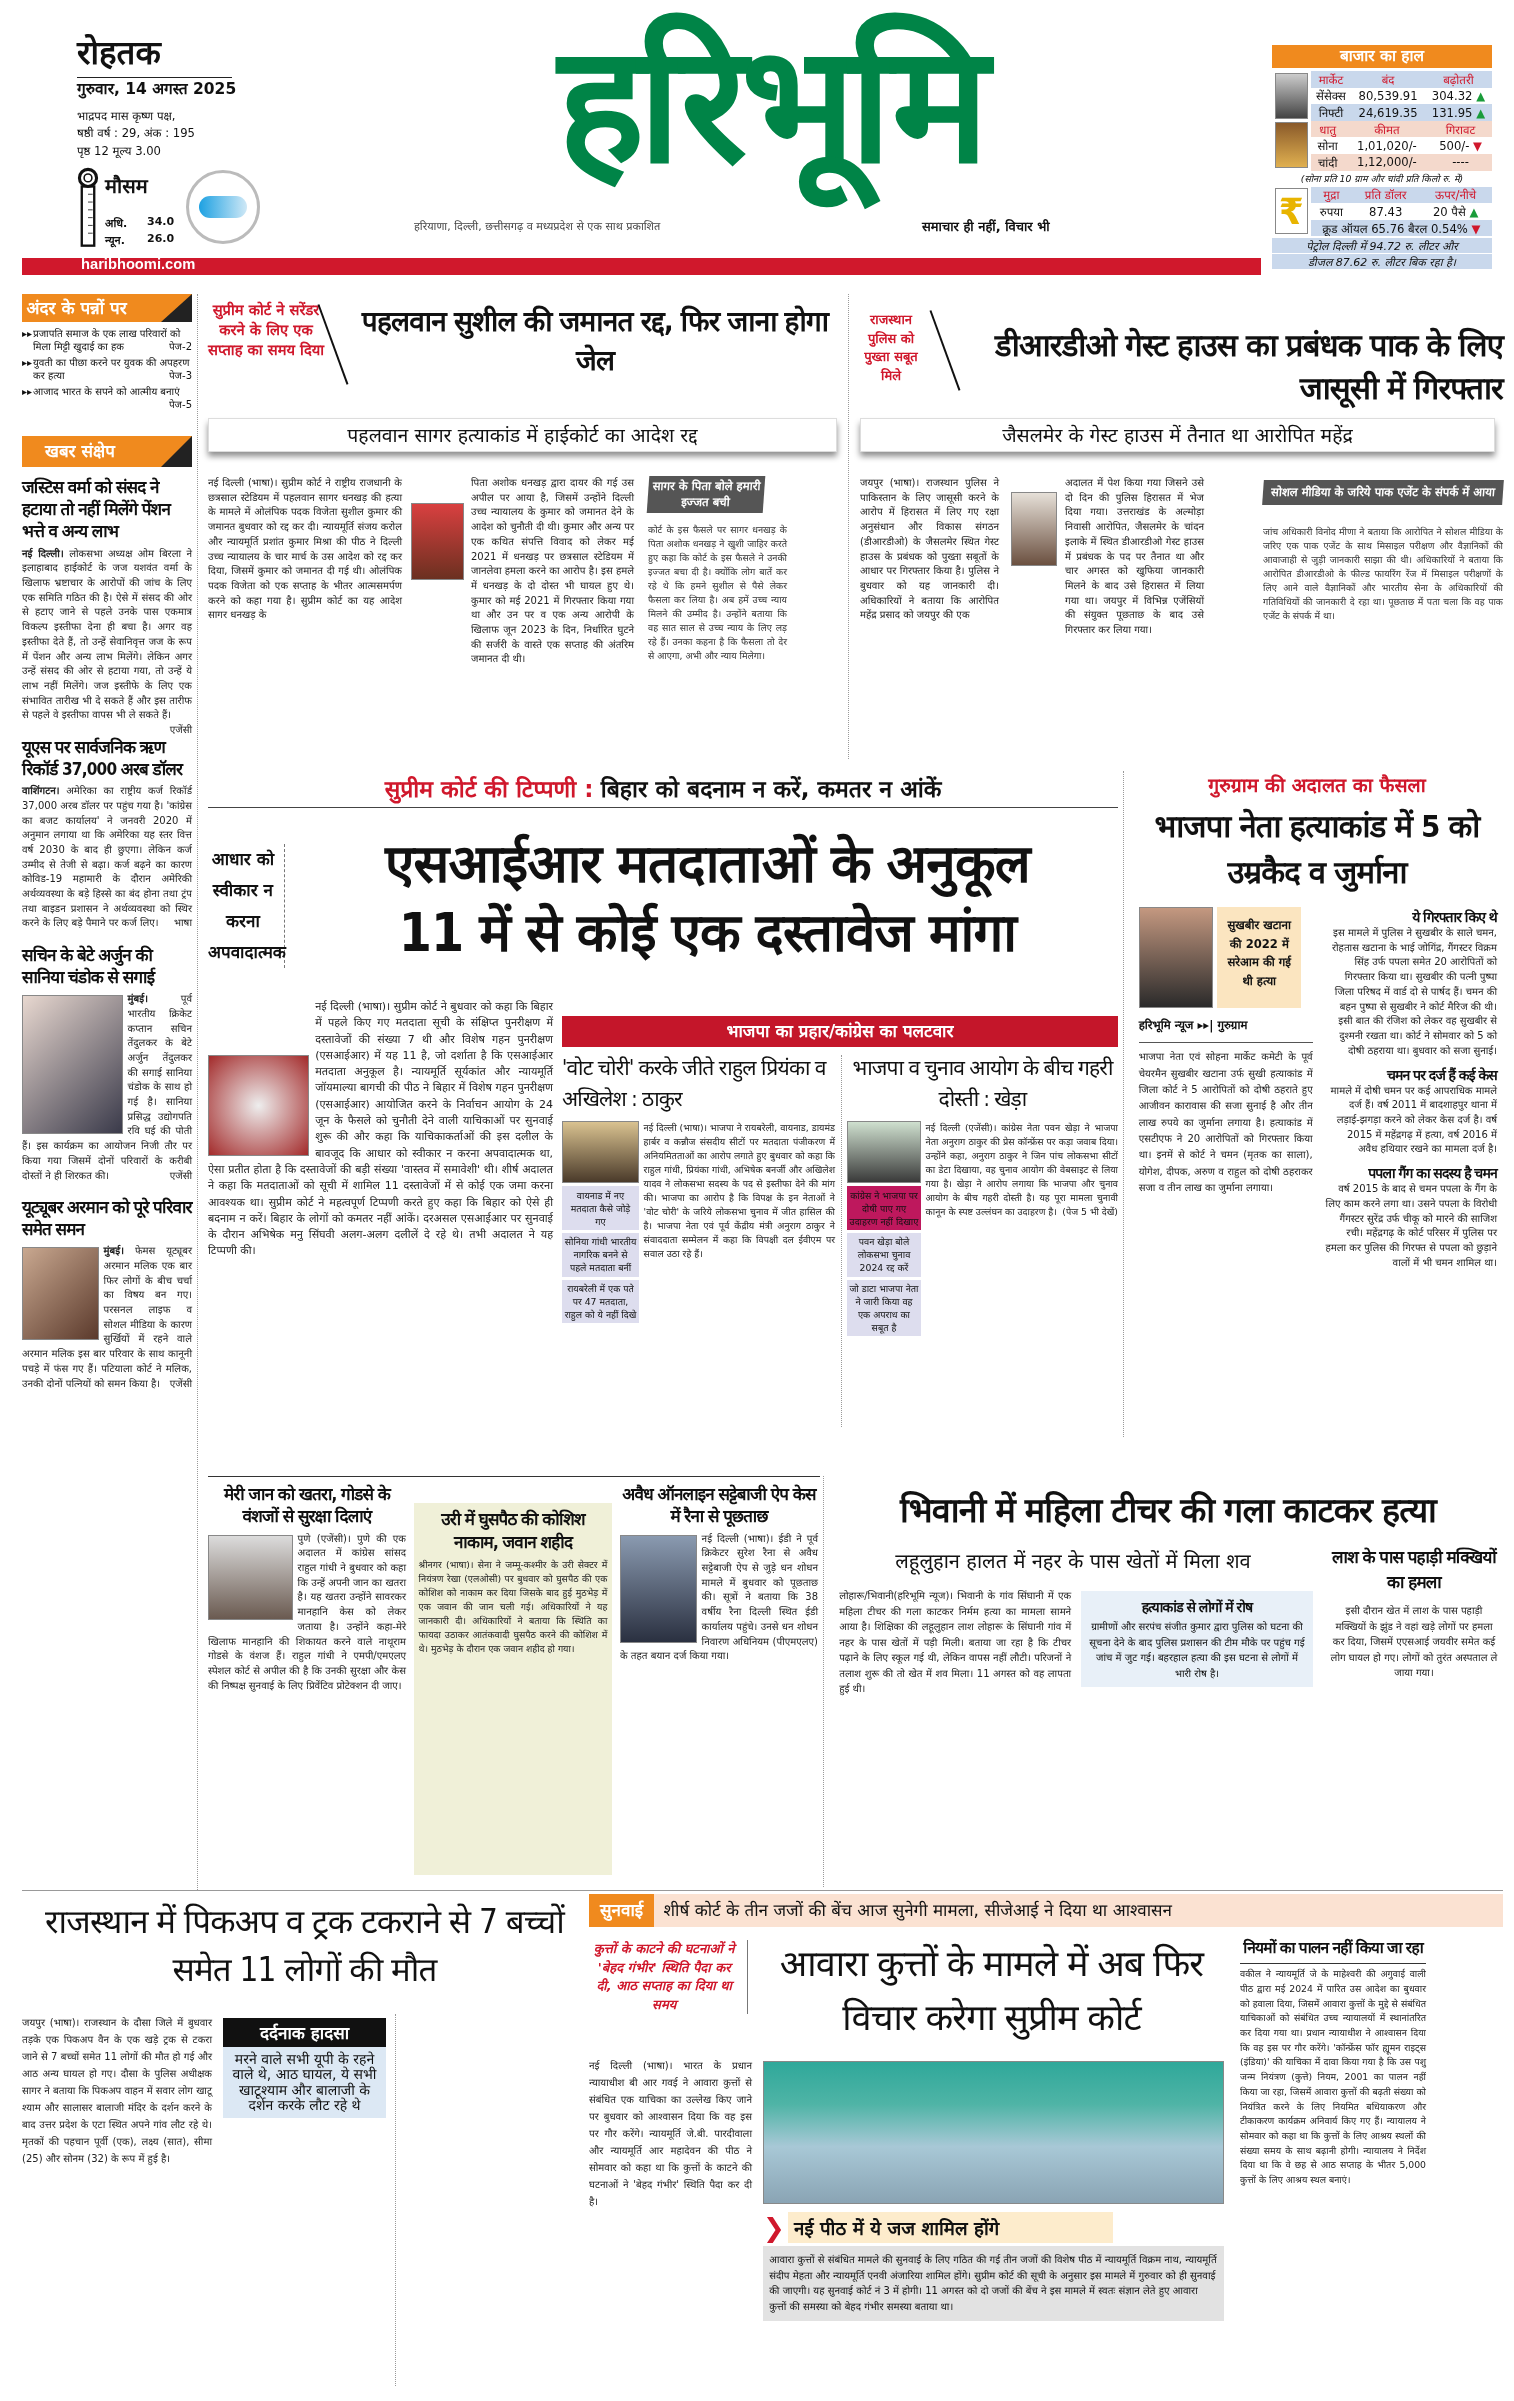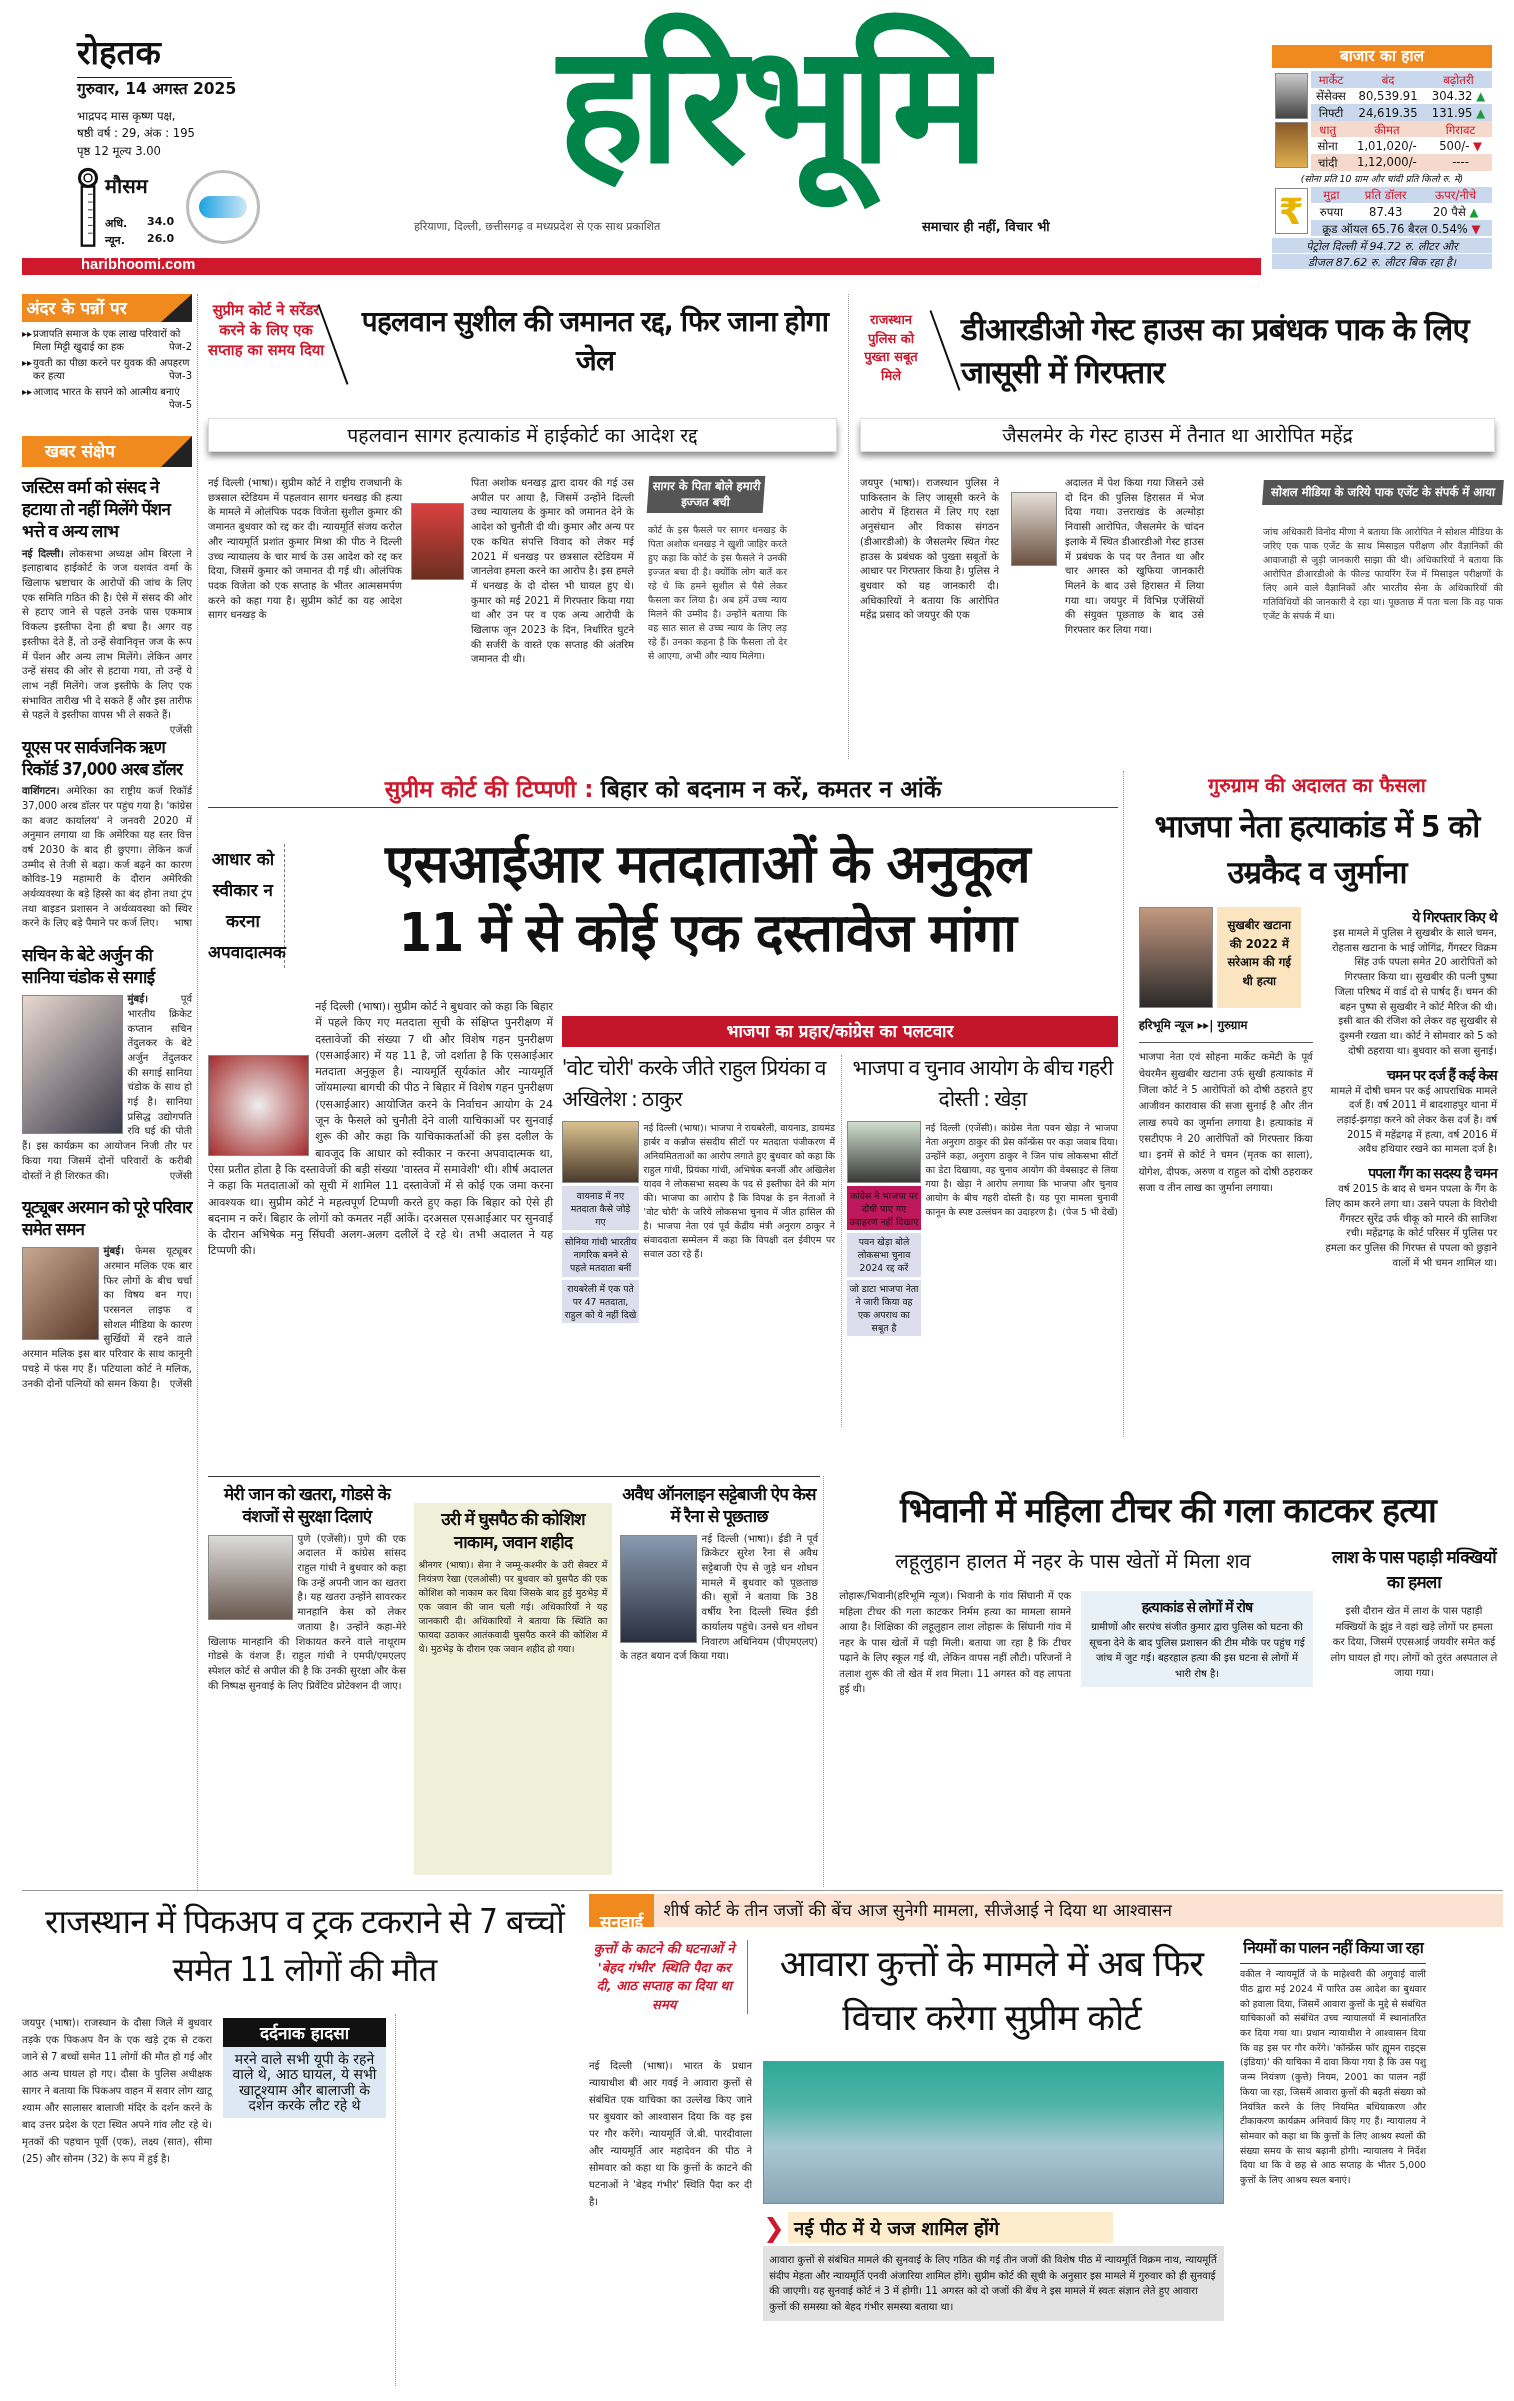--- a/index.html
+++ b/index.html
@@ -179,21 +179,21 @@
   <div class="abs photo" style="left:203px;top:209px;width:53px;height:77px;background:linear-gradient(180deg,#d94040,#6b3020)"></div>
   <div class="abs body" style="left:263px;top:182px;width:163px;font-size:10px;line-height:14.7px"><span>पिता अशोक धनखड़ द्वारा दायर की गई उस अपील पर आया है, जिसमें उन्होंने दिल्ली उच्च न्यायालय के कुमार को जमानत देने के आदेश को चुनौती दी थी। कुमार और अन्य पर एक कथित संपत्ति विवाद को लेकर मई 2021 में धनखड़ पर छत्रसाल स्टेडियम में जानलेवा हमला करने का आरोप है। इस हमले में धनखड़ के दो दोस्त भी घायल हुए थे। कुमार को मई 2021 में गिरफ्तार किया गया था और उन पर व एक अन्य आरोपी के खिलाफ जून 2023 के दिन, निर्धारित घुटने की सर्जरी के वास्ते एक सप्ताह की अंतरिम जमानत दी थी।</span></div>
   <div class="abs greytag" style="left:440px;top:182px;width:116px;font-size:11.6px;line-height:15.5px;padding:3.1px">सागर के पिता बोले हमारी इज्जत बची</div>
   <div class="abs body" style="left:440px;top:229px;width:139px;font-size:9.3px;line-height:14px;color:#333">कोर्ट के इस फैसले पर सागर धनखड़ के पिता अशोक धनखड़ ने खुशी जाहिर करते हुए कहा कि कोर्ट के इस फैसले ने उनकी इज्जत बचा दी है। क्योंकि लोग बातें कर रहे थे कि हमने सुशील से पैसे लेकर फैसला कर लिया है। अब हमें उच्च न्याय मिलने की उम्मीद है। उन्होंने बताया कि वह सात साल से उच्च न्याय के लिए लड़ रहे हैं। उनका कहना है कि फैसला तो देर से आएगा, अभी और न्याय मिलेगा।</div>
 </div>
 <div class="abs vr" style="left:848px;top:294px;height:465px"></div>
 
 <div class="abs" style="left:860px;top:294px;width:643px;height:465px">
   <div class="abs red" style="left:0;top:17px;width:62px;font-size:13px;font-weight:bold;text-align:center;line-height:18.6px">राजस्थान पुलिस को पुख्ता सबूत मिले</div>
   <div class="abs" style="left:84px;top:14px;width:1.5px;height:85px;background:#111;transform:rotate(-20deg)"></div>
-  <div class="abs hl" style="left:101px;top:14px;width:542px;font-size:31px;line-height:43px;text-align:left">डीआरडीओ गेस्ट हाउस का प्रबंधक पाक के लिए जासूसी में गिरफ्तार</div>
+  <div class="abs hl" style="left:101px;top:30px;width:542px;font-size:31px;line-height:43px;text-align:right">डीआरडीओ गेस्ट हाउस का प्रबंधक पाक के लिए जासूसी में गिरफ्तार</div>
   <div class="abs shadowbar" style="left:0;top:124px;width:635px;height:34px;font-size:19.4px;line-height:33px;text-align:center">जैसलमेर के गेस्ट हाउस में तैनात था आरोपित महेंद्र</div>
   <div class="abs body" style="left:0;top:182px;width:139px;font-size:10px;line-height:14.7px"><span>जयपुर (भाषा)। राजस्थान पुलिस ने पाकिस्तान के लिए जासूसी करने के आरोप में हिरासत में लिए गए रक्षा अनुसंधान और विकास संगठन (डीआरडीओ) के जैसलमेर स्थित गेस्ट हाउस के प्रबंधक को पुख्ता सबूतों के आधार पर गिरफ्तार किया है। पुलिस ने बुधवार को यह जानकारी दी। अधिकारियों ने बताया कि आरोपित महेंद्र प्रसाद को जयपुर की एक</span></div>
   <div class="abs photo" style="left:151px;top:198px;width:46px;height:74px;background:linear-gradient(180deg,#e6e0d8,#6b5040)"></div>
   <div class="abs body" style="left:205px;top:182px;width:139px;font-size:10px;line-height:14.7px"><span>अदालत में पेश किया गया जिसने उसे दो दिन की पुलिस हिरासत में भेज दिया गया। उत्तराखंड के अल्मोड़ा निवासी आरोपित, जैसलमेर के चांदन इलाके में स्थित डीआरडीओ गेस्ट हाउस में प्रबंधक के पद पर तैनात था और चार अगस्त को खुफिया जानकारी मिलने के बाद उसे हिरासत में लिया गया था। जयपुर में विभिन्न एजेंसियों की संयुक्त पूछताछ के बाद उसे गिरफ्तार कर लिया गया।</span></div>
   <div class="abs greytag" style="left:403px;top:186px;width:240px;font-size:11.6px;line-height:15.5px;padding:4.6px">सोशल मीडिया के जरिये पाक एजेंट के संपर्क में आया</div>
   <div class="abs body" style="left:403px;top:231px;width:240px;font-size:9.3px;line-height:14px;color:#333">जांच अधिकारी विनोद मीणा ने बताया कि आरोपित ने सोशल मीडिया के जरिए एक पाक एजेंट के साथ मिसाइल परीक्षण और वैज्ञानिकों की आवाजाही से जुड़ी जानकारी साझा की थी। अधिकारियों ने बताया कि आरोपित डीआरडीओ के फील्ड फायरिंग रेंज में मिसाइल परीक्षणों के लिए आने वाले वैज्ञानिकों और भारतीय सेना के अधिकारियों की गतिविधियों की जानकारी दे रहा था। पूछताछ में पता चला कि वह पाक एजेंट के संपर्क में था।</div>
 </div>
 
 <div class="abs" style="left:208px;top:771px;width:910px;height:37px;border-bottom:0.8px solid #444;text-align:center;font-size:23px;line-height:36px">
   <span class="red" style="font-weight:bold">सुप्रीम कोर्ट की टिप्पणी :</span>
@@ -300,21 +300,21 @@
   <div class="body" style="position:absolute;left:0;top:116px;width:190px;font-size:10px;line-height:17px">जयपुर (भाषा)। राजस्थान के दौसा जिले में बुधवार तड़के एक पिकअप वैन के एक खड़े ट्रक से टकरा जाने से 7 बच्चों समेत 11 लोगों की मौत हो गई और आठ अन्य घायल हो गए। दौसा के पुलिस अधीक्षक सागर ने बताया कि पिकअप वाहन में सवार लोग खाटू श्याम और सालासर बालाजी मंदिर के दर्शन करने के बाद उत्तर प्रदेश के एटा स्थित अपने गांव लौट रहे थे। मृतकों की पहचान पूर्वी (एक), लक्ष्य (सात), सीमा (25) और सोनम (32) के रूप में हुई है।</div>
   <div style="position:absolute;left:201px;top:120px;width:163px;background:#dce8f4">
     <div style="background:#111;color:#fff;font-size:17px;font-weight:bold;text-align:center;padding:3.1px">दर्दनाक हादसा</div>
     <div style="font-size:14px;line-height:15.5px;text-align:center;padding:4.6px">मरने वाले सभी यूपी के रहने वाले थे, आठ घायल, ये सभी खाटूश्याम और बालाजी के दर्शन करके लौट रहे थे</div>
   </div>
   <div class="vr" style="position:absolute;left:373px;top:116px;height:372px"></div>
 </div>
 
 <div class="abs" style="left:589px;top:1894px;width:914px;height:504px">
   <div style="display:flex;height:33px">
-    <div style="background:#f08a1e;color:#fff;font-size:17px;font-weight:bold;padding:12px 11px;line-height:33px">सुनवाई</div>
+    <div style="background:#f08a1e;color:#fff;font-size:17px;font-weight:bold;padding:0 11px;line-height:33px">सुनवाई</div>
     <div style="flex:1;background:#fbe2d2;font-size:17px;line-height:33px;padding-left:9.3px">शीर्ष कोर्ट के तीन जजों की बेंच आज सुनेगी मामला, सीजेआई ने दिया था आश्वासन</div>
   </div>
   <div class="red" style="position:absolute;left:0;top:46px;width:159px;font-size:13px;font-weight:bold;font-style:italic;text-align:center;line-height:18.6px;border-right:0.8px solid #777;padding-right:7.7px">कुत्तों के काटने की घटनाओं ने 'बेहद गंभीर' स्थिति पैदा कर दी, आठ सप्ताह का दिया था समय</div>
   <div class="hl" style="position:absolute;left:170px;top:43px;width:465px;font-size:36px;line-height:54px;text-align:center;font-weight:normal;color:#111">आवारा कुत्तों के मामले में अब फिर विचार करेगा सुप्रीम कोर्ट</div>
   <div class="body" style="position:absolute;left:0;top:163px;width:163px;font-size:10px;line-height:17px">नई दिल्ली (भाषा)। भारत के प्रधान न्यायाधीश बी आर गवई ने आवारा कुत्तों से संबंधित एक याचिका का उल्लेख किए जाने पर बुधवार को आश्वासन दिया कि वह इस पर गौर करेंगे। न्यायमूर्ति जे.बी. पारदीवाला और न्यायमूर्ति आर महादेवन की पीठ ने सोमवार को कहा था कि कुत्तों के काटने की घटनाओं ने 'बेहद गंभीर' स्थिति पैदा कर दी है।</div>
   <div class="photo" style="position:absolute;left:174px;top:167px;width:461px;height:143px;background:linear-gradient(180deg,#2fa89a 0%,#4fb4a6 30%,#a8c8d6 60%,#8aa4b4 100%)"></div>
   <div style="position:absolute;left:174px;top:318px;width:461px">
     <div style="display:flex;align-items:center">
       <span style="color:#d0182c;font-size:26px;font-weight:bold;margin-right:3.1px">❯</span>
       <div style="background:#fdeccc;font-size:18.6px;font-weight:bold;padding:3.1px 6.2px;width:325px">नई पीठ में ये जज शामिल होंगे</div>

